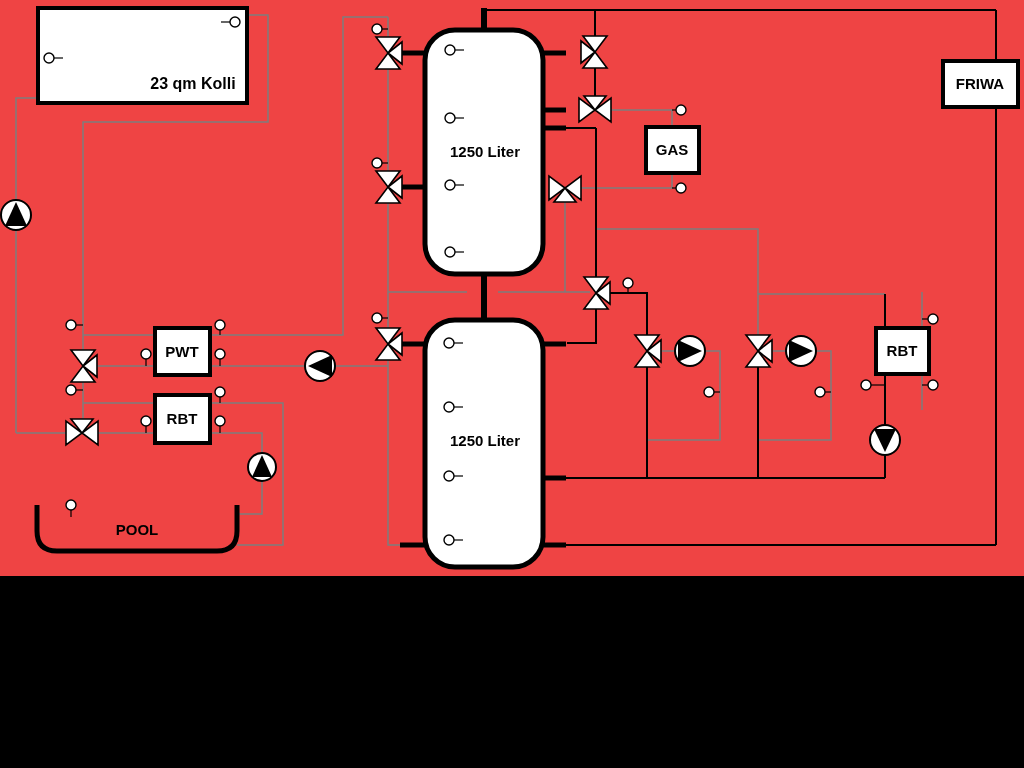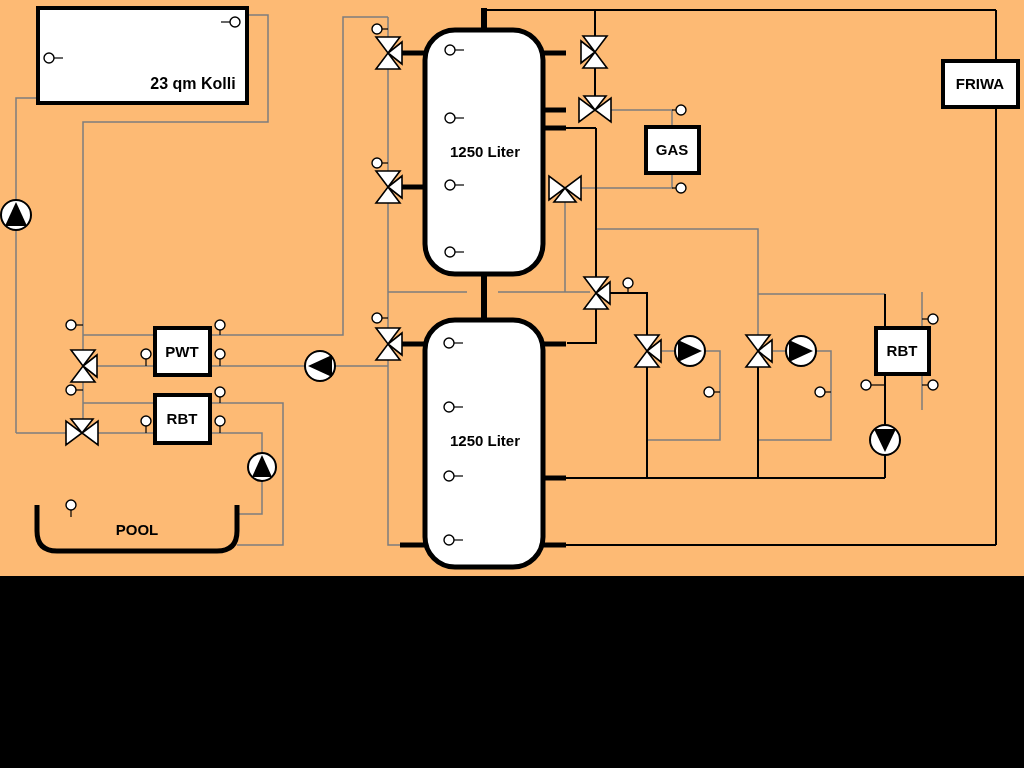--- a/index.html
+++ b/index.html
@@ -1,16 +1,16 @@
 <!DOCTYPE html>
 <html><head>
 <meta charset="utf-8">
 <style>
   html,body{margin:0;padding:0;background:#fff;}
-  #stage{position:relative;width:1024px;height:768px;background:#fdba74;overflow:hidden;
+  #stage{position:relative;width:1024px;height:768px;background:#ef4444;overflow:hidden;
          font-family:"Liberation Sans",sans-serif;}
   #schematic{position:absolute;left:0;top:0;}
   #letterbox{position:absolute;left:0;top:576px;width:1024px;height:192px;background:#000;}
   .pg{stroke:#7d7d7d;stroke-width:1.5;fill:none}
   .pb{stroke:#000;stroke-width:2;fill:none}
   .stub{stroke:#000;stroke-width:5;fill:none}
   .stub6{stroke:#000;stroke-width:6;fill:none}
   .vessel{fill:#fff;stroke:#000;stroke-width:5}
   .box{fill:#fff;stroke:#000;stroke-width:4}
   .pool{fill:none;stroke:#000;stroke-width:5}

